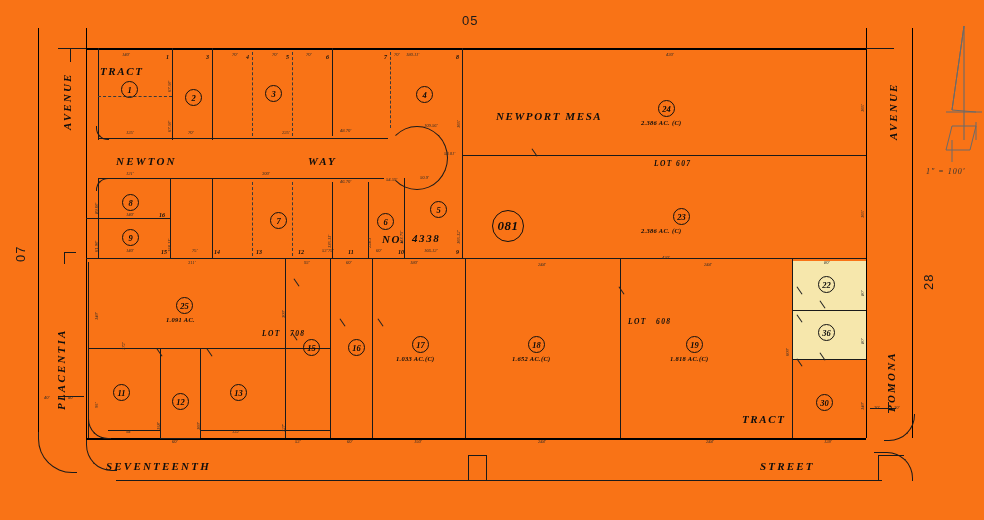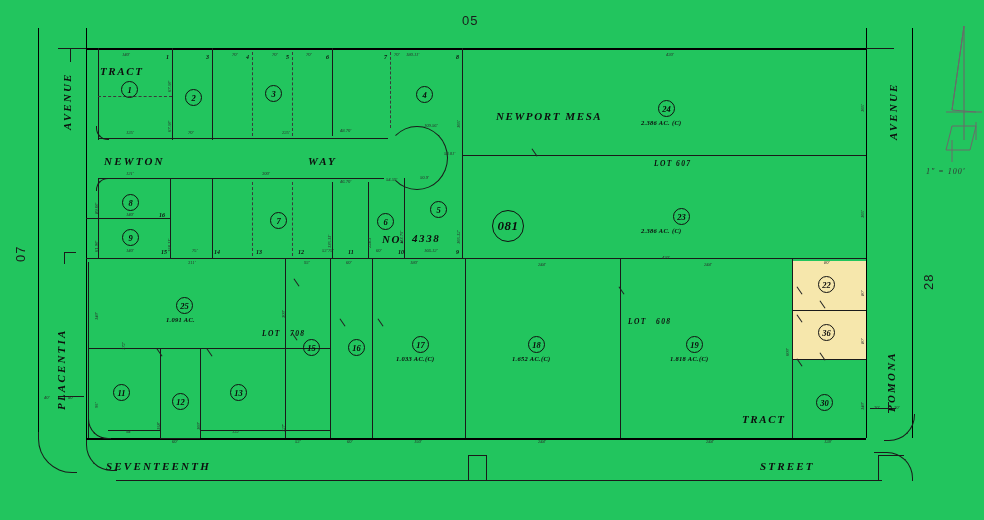--- a/index.html
+++ b/index.html
@@ -1,19 +1,19 @@
 <!DOCTYPE html>
 <html><head>
 <meta charset="utf-8">
 <title>Assessor Parcel Map</title>
 <style>
   html,body{margin:0;padding:0;background:#ffffff;}
   body{width:984px;height:520px;overflow:hidden;
        font-family:"Liberation Sans",sans-serif;color:#111;}
-  #map{position:relative;width:984px;height:520px;background:#22c55e;}
+  #map{position:relative;width:984px;height:520px;background:#f97316;}
 
   
   .ln{position:absolute;background:#1a1a1a;}
   .h{height:1px;}
   .v{width:1px;}
   .thick{background:#000;}
   .dash-h{position:absolute;height:0;border-top:1px dashed #3a3a3a;}
   .dash-v{position:absolute;width:0;border-left:1px dashed #3a3a3a;}
 
   .fill{position:absolute;background:#f6e7ac;}
@@ -170,21 +170,21 @@
   <div class="t pagenum" style="left:462px;top:14px;">05</div>
   <div class="t pagenum rot90" style="left:14px;top:262px;">07</div>
   <div class="t pagenum rot90" style="left:922px;top:290px;">28</div>
 
   <div class="t street rot90" style="left:56px;top:410px;">PLACENTIA</div>
   <div class="t street rot90" style="left:62px;top:130px;">AVENUE</div>
 
   <div class="t street rot90" style="left:886px;top:412px;">POMONA</div>
   <div class="t street rot90" style="left:888px;top:140px;">AVENUE</div>
 
-  <div class="t street" style="left:104px;top:156px;">NEWTON</div>
+  <div class="t street" style="left:116px;top:156px;">NEWTON</div>
   <div class="t street" style="left:308px;top:156px;">WAY</div>
 
   <div class="t street" style="left:106px;top:461px;">SEVENTEENTH</div>
   <div class="t street" style="left:760px;top:461px;">STREET</div>
 
   <div class="t tract" style="left:100px;top:66px;">TRACT</div>
   <div class="t tract" style="left:496px;top:63px;margin-top:48px;">NEWPORT   MESA</div>
   <div class="t tract" style="left:382px;top:234px;">NO.</div>
   <div class="t tract" style="left:412px;top:233px;">4338</div>
   <div class="t tract" style="left:742px;top:414px;">TRACT</div>

